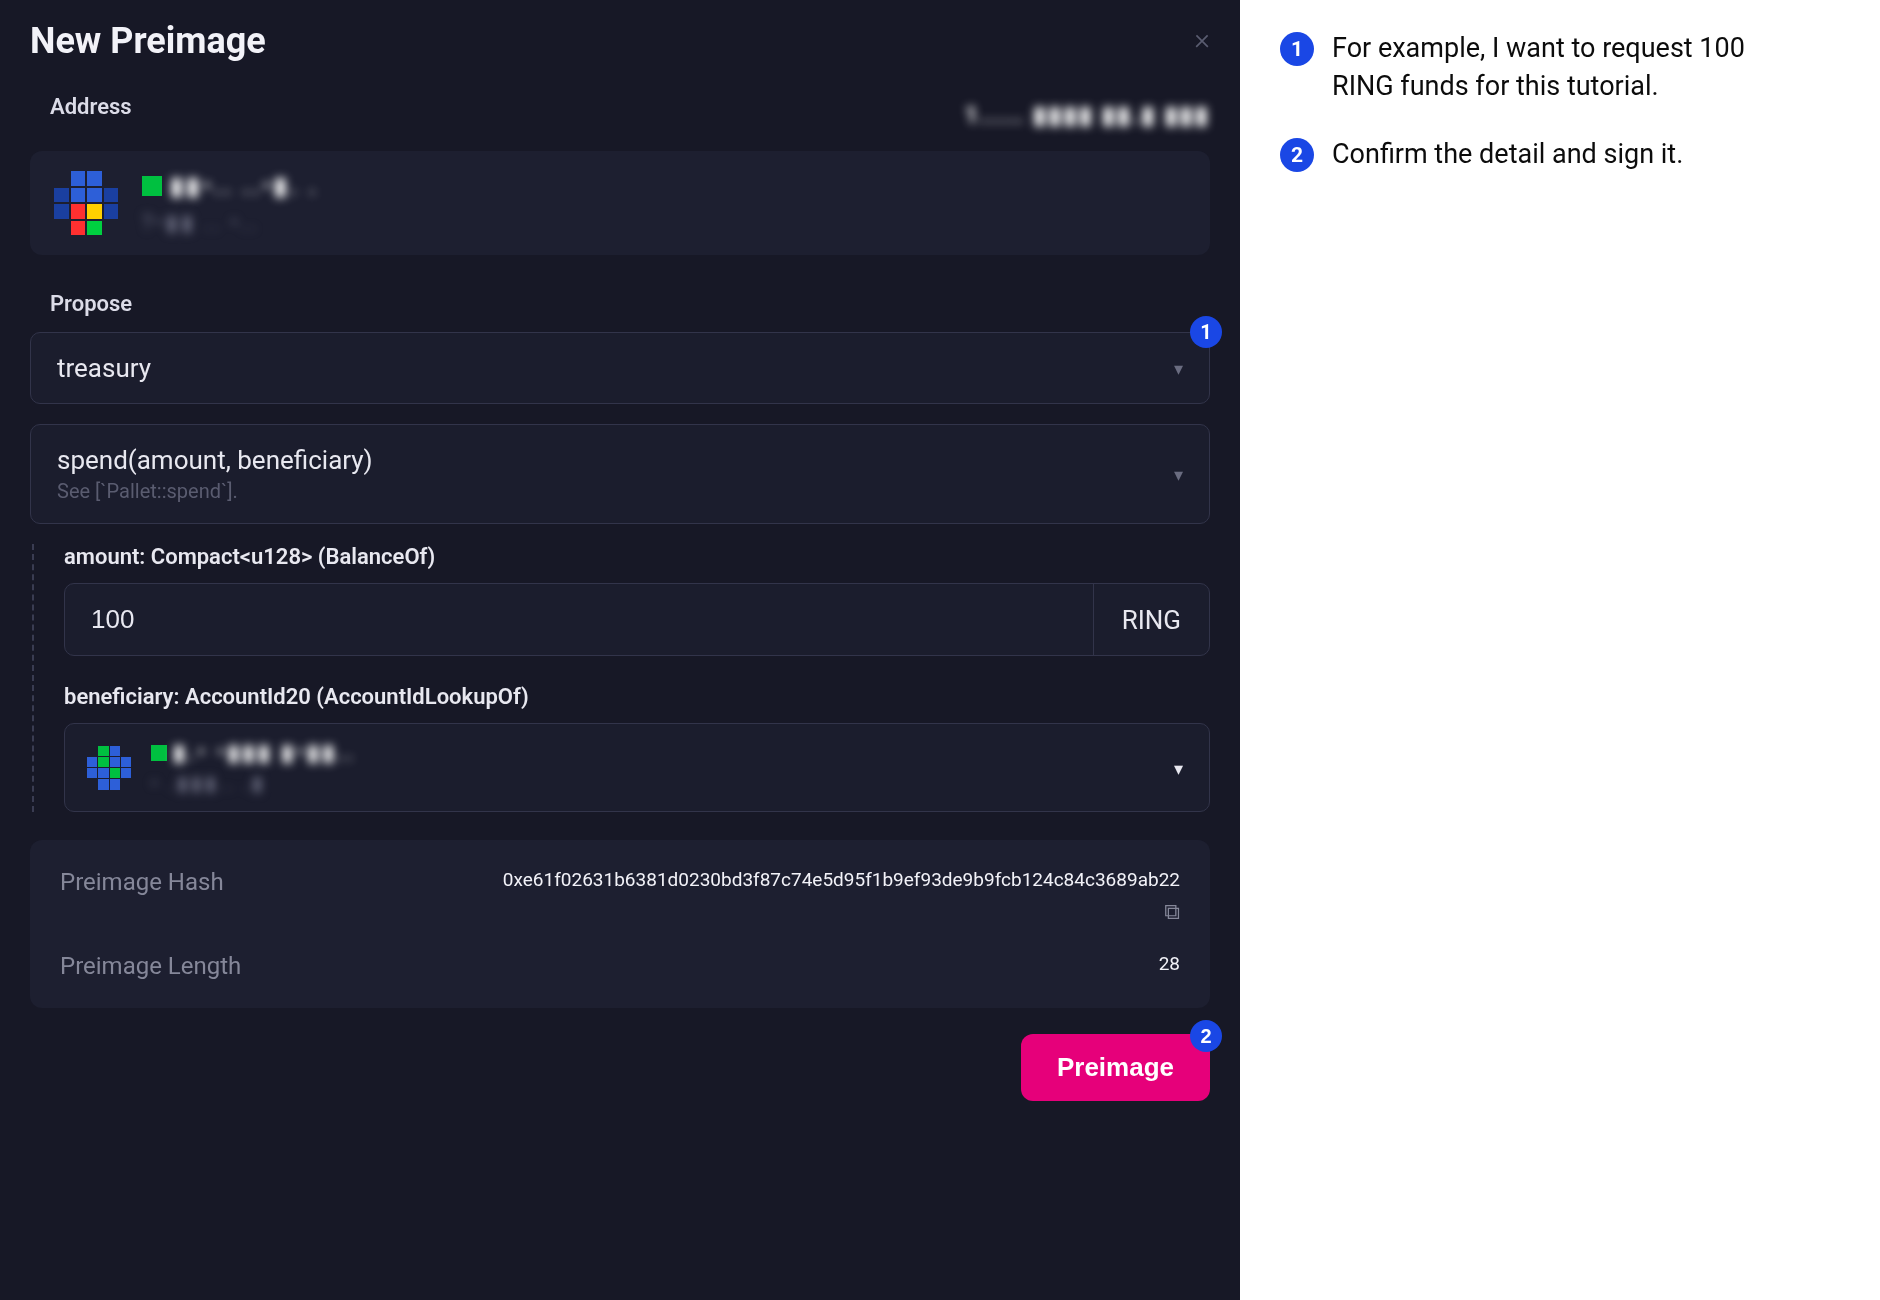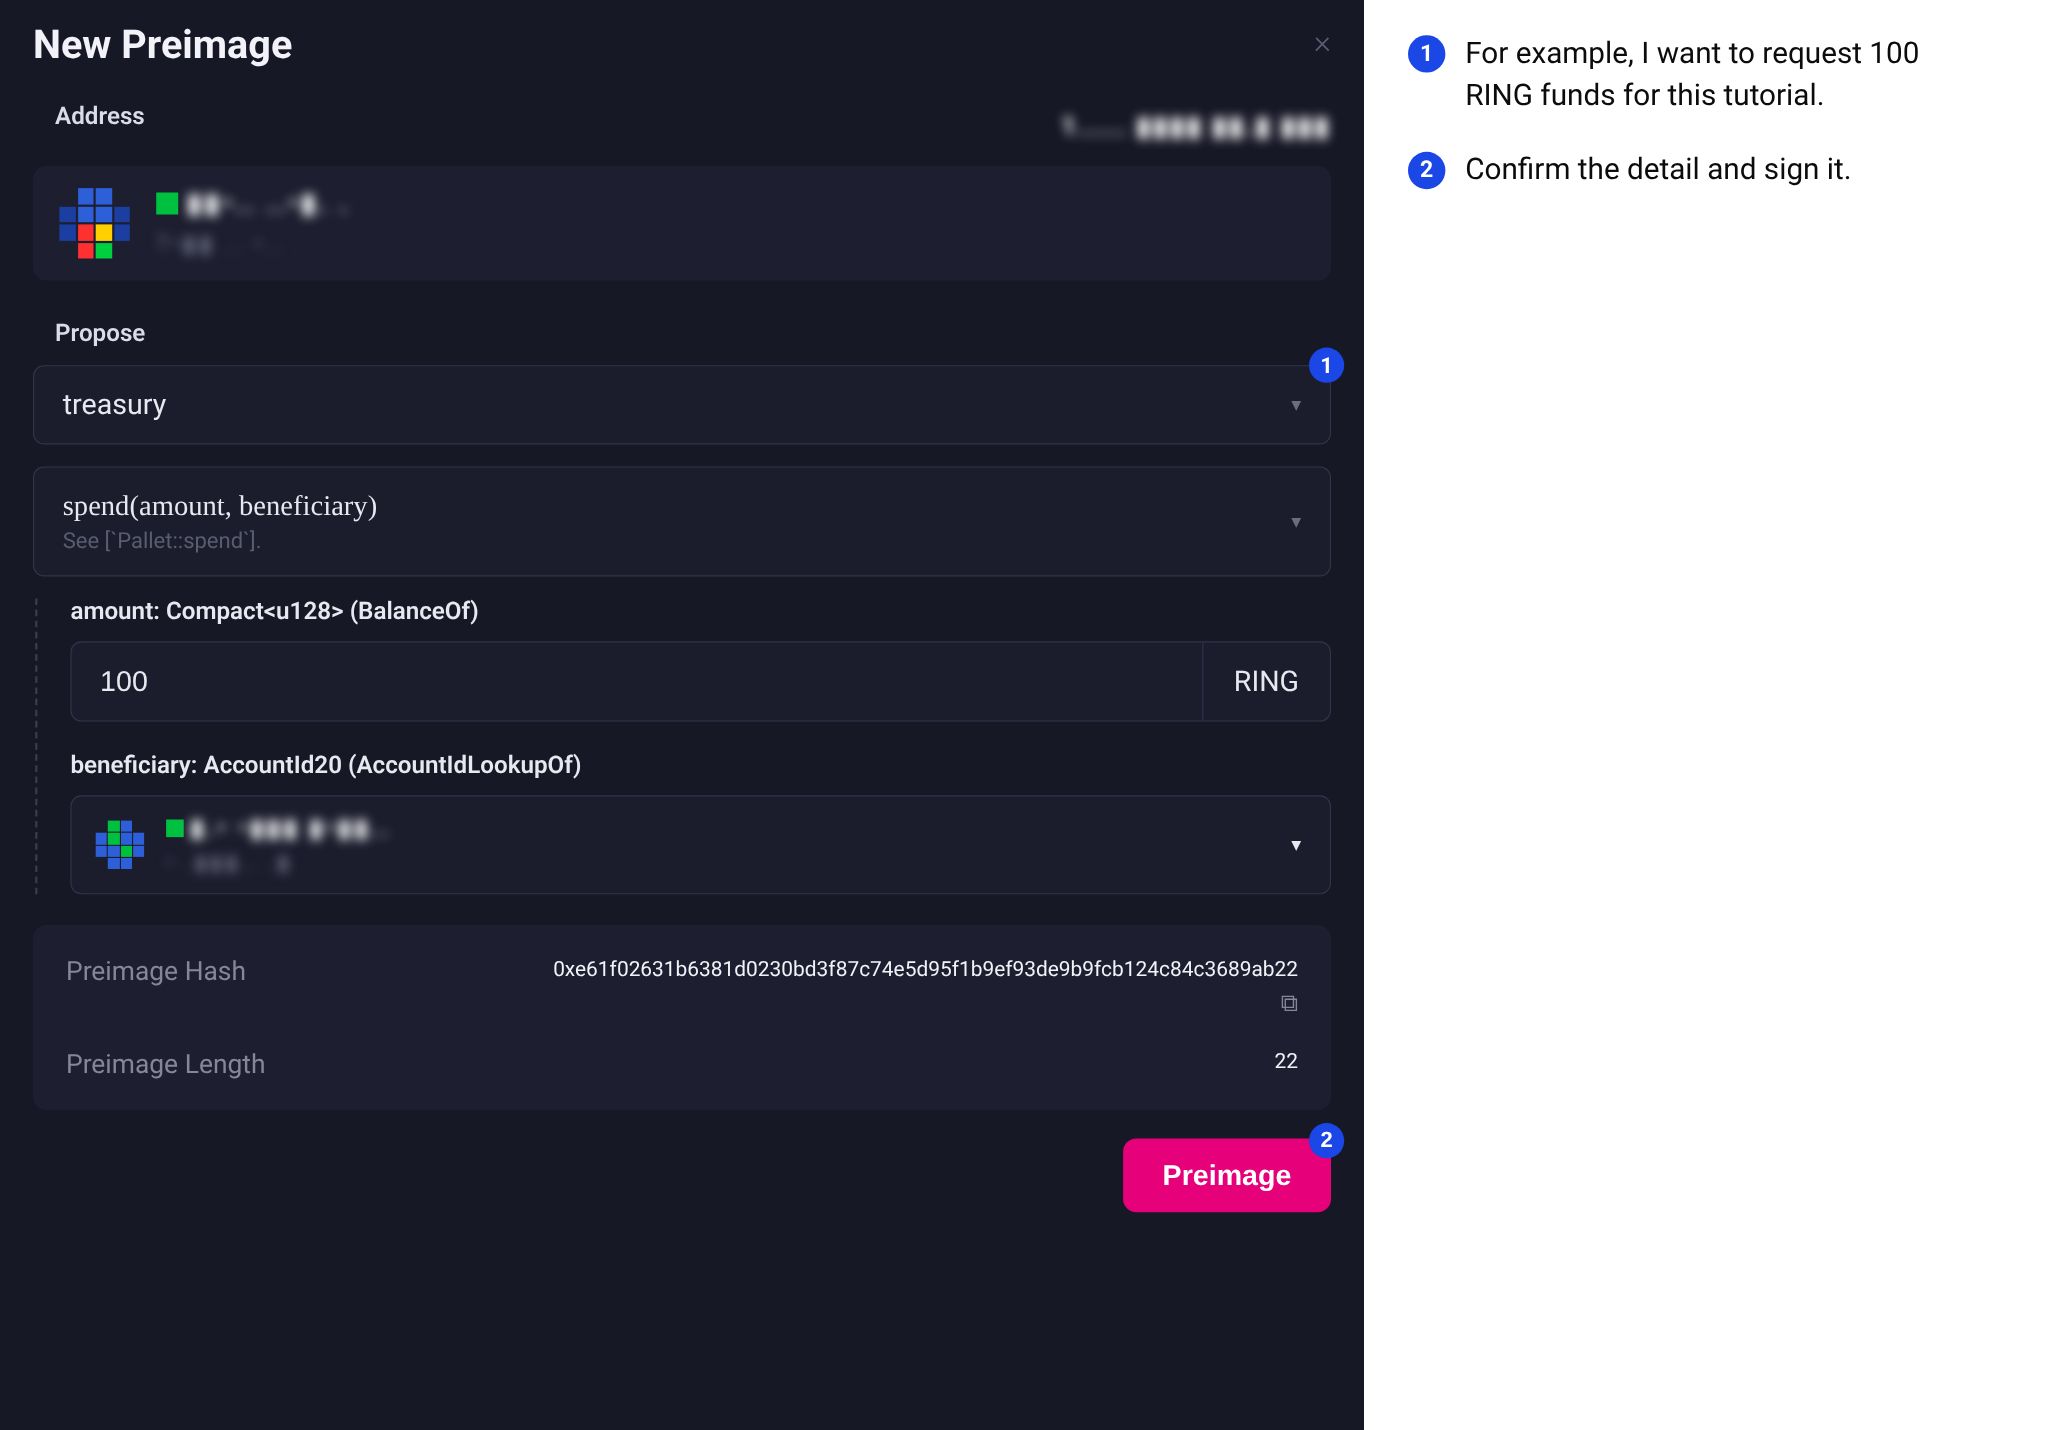--- a/index.html
+++ b/index.html
@@ -126,21 +126,21 @@
   .select-text {
     font-size: 26px;
     color: #e8e8f0;
   }
   .chevron {
     color: #6a6c80;
     font-size: 18px;
   }
   .method-box { flex-direction: column; align-items: flex-start; position:relative; }
   .method-box .chevron { position:absolute; right:26px; top:50%; transform:translateY(-50%);}
-  .method-title { font-size: 26px; color: #e8e8f0; margin-bottom: 4px; font-family: Liberation Serif, serif;}
+  .method-title { font-size: 26px; color: #e8e8f0; margin-bottom: 4px;}
   .method-sub { font-size: 20px; color: #5a5c70; }
 
   .params-block {
     border-left: 2px dashed #3a3c52;
     padding-left: 30px;
     margin-left: 2px;
     margin-top: 10px;
     margin-bottom: 28px;
   }
   .param-label {
@@ -374,21 +374,21 @@
   <div class="hash-card">
     <div class="hash-row">
       <div class="hash-label">Preimage Hash</div>
       <div style="flex:1;">
         <div class="hash-val">0xe61f02631b6381d0230bd3f87c74e5d95f1b9ef93de9b9fcb124c84c3689ab22</div>
         <div class="copy-icon">⧉</div>
       </div>
     </div>
     <div class="hash-row">
       <div class="hash-label">Preimage Length</div>
-      <div class="hash-val">22</div>
+      <div class="hash-val">28</div>
     </div>
   </div>
 
   <div class="confirm-wrap">
     <button class="confirm-btn">
       <span>Preimage</span>
       <span class="annot-badge badge-2">2</span>
     </button>
   </div>
 </div>

